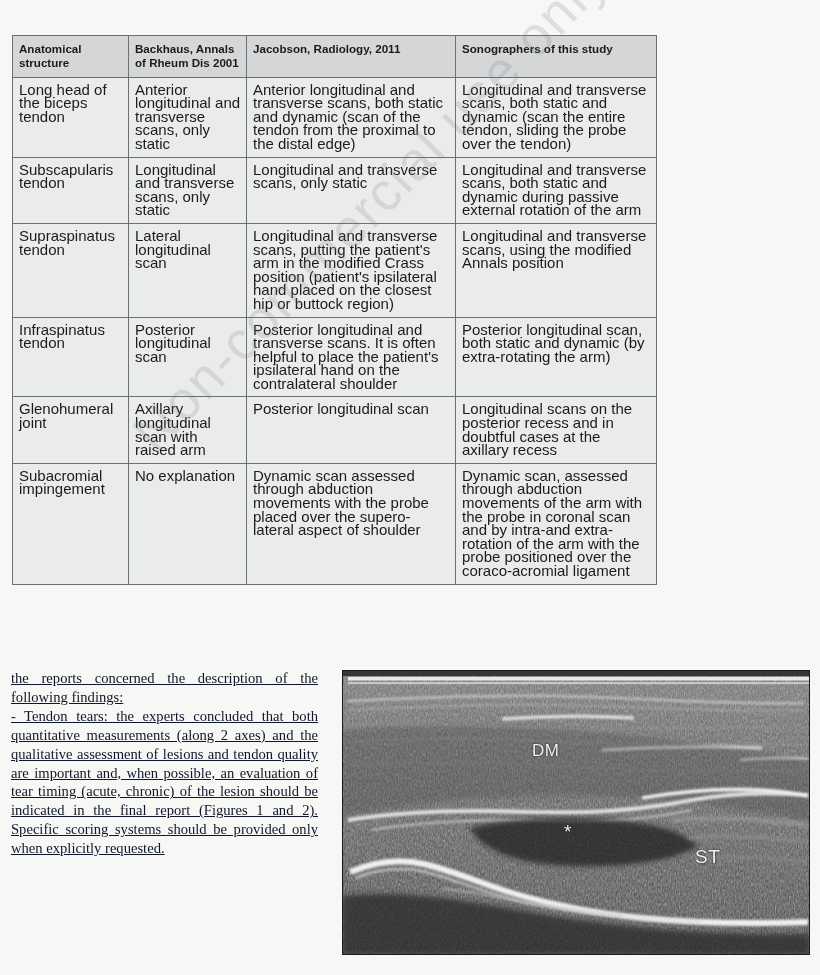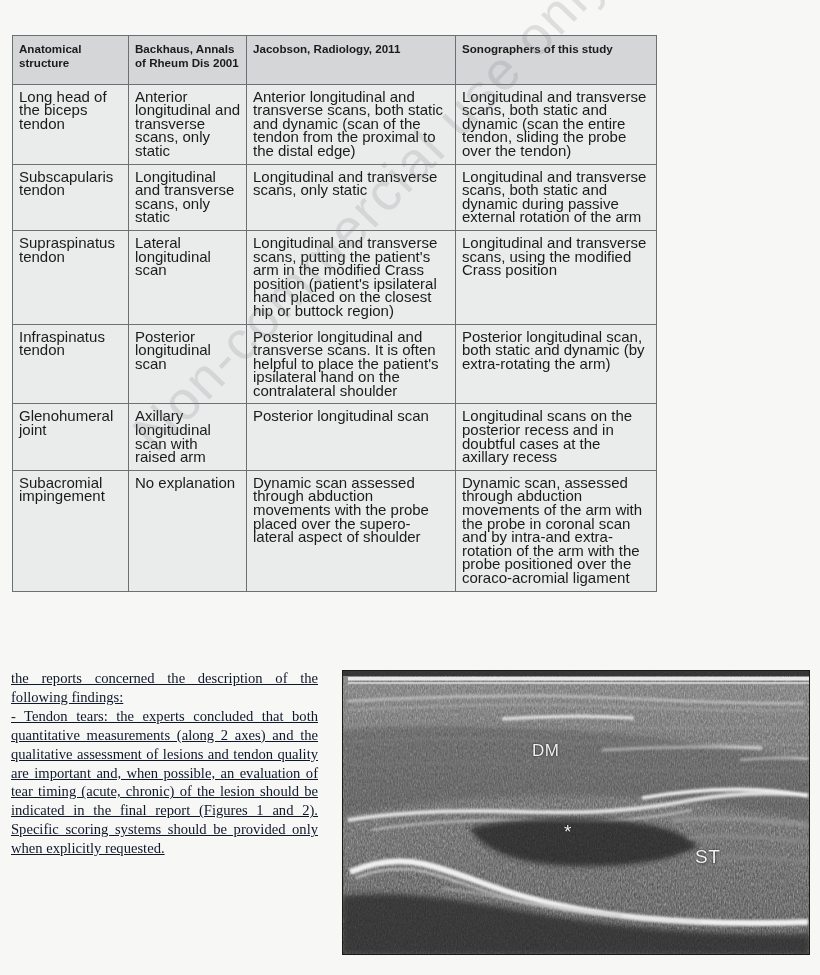--- a/index.html
+++ b/index.html
@@ -62,21 +62,21 @@
     color: #1b1b1b;
     background: #eaebeb;
     text-align: left;
   }
   table.scan-table thead th {
     background: #d4d6d7;
     font-weight: bold;
     font-size: 11.6px;
     line-height: 13.8px;
     padding-top: 6px;
-    padding-bottom: 14px;
+    padding-bottom: 7px;
   }
   col.c1 { width: 116px; }
   col.c2 { width: 118px; }
   col.c3 { width: 209px; }
   col.c4 { width: 201px; }
 
   
   #article-text {
     position: absolute;
     left: 11px;
@@ -152,21 +152,21 @@
       <tr>
         <td>Subscapularis tendon</td>
         <td>Longitudinal and transverse scans, only static</td>
         <td>Longitudinal and transverse scans, only static</td>
         <td>Longitudinal and transverse scans, both static and dynamic during passive external rotation of the arm</td>
       </tr>
       <tr>
         <td>Supraspinatus tendon</td>
         <td>Lateral longitudinal scan</td>
         <td>Longitudinal and transverse scans, putting the patient's arm in the modified Crass position (patient's ipsilateral hand placed on the closest hip or buttock region)</td>
-        <td>Longitudinal and transverse scans, using the modified Crass position</td>
+        <td>Longitudinal and transverse scans, using the modified Annals position</td>
       </tr>
       <tr>
         <td>Infraspinatus tendon</td>
         <td>Posterior longitudinal scan</td>
         <td>Posterior longitudinal and transverse scans. It is often helpful to place the patient's ipsilateral hand on the contralateral shoulder</td>
         <td>Posterior longitudinal scan, both static and dynamic (by extra-rotating the arm)</td>
       </tr>
       <tr>
         <td>Glenohumeral joint</td>
         <td>Axillary longitudinal scan with raised arm</td>

